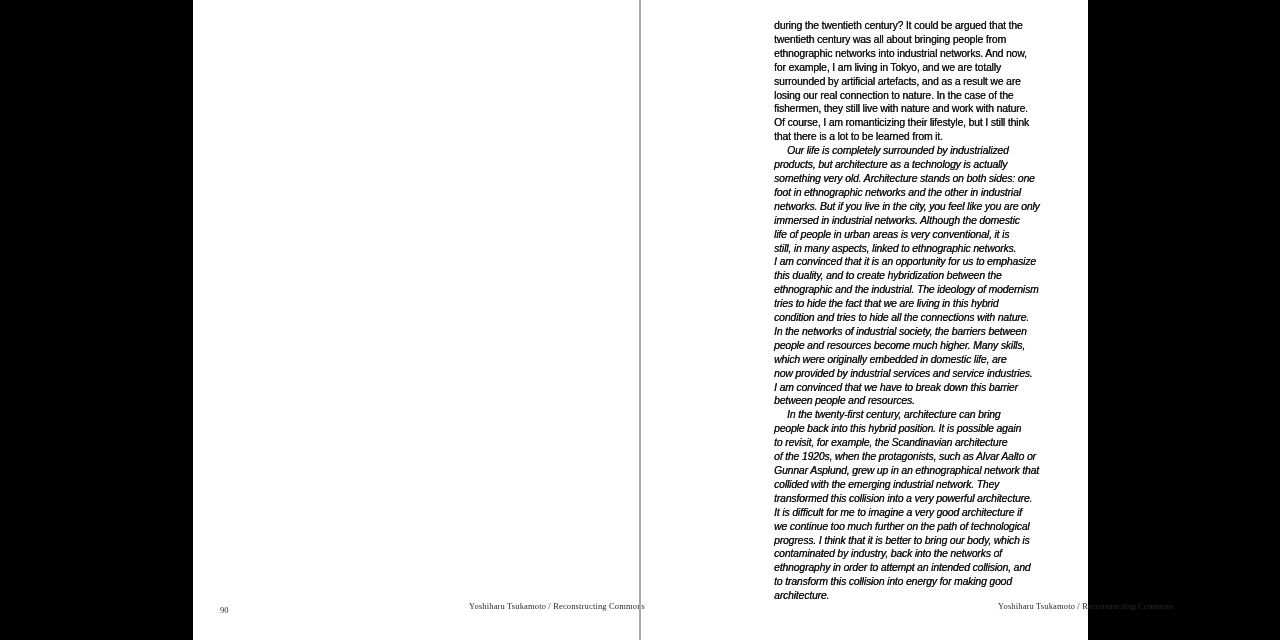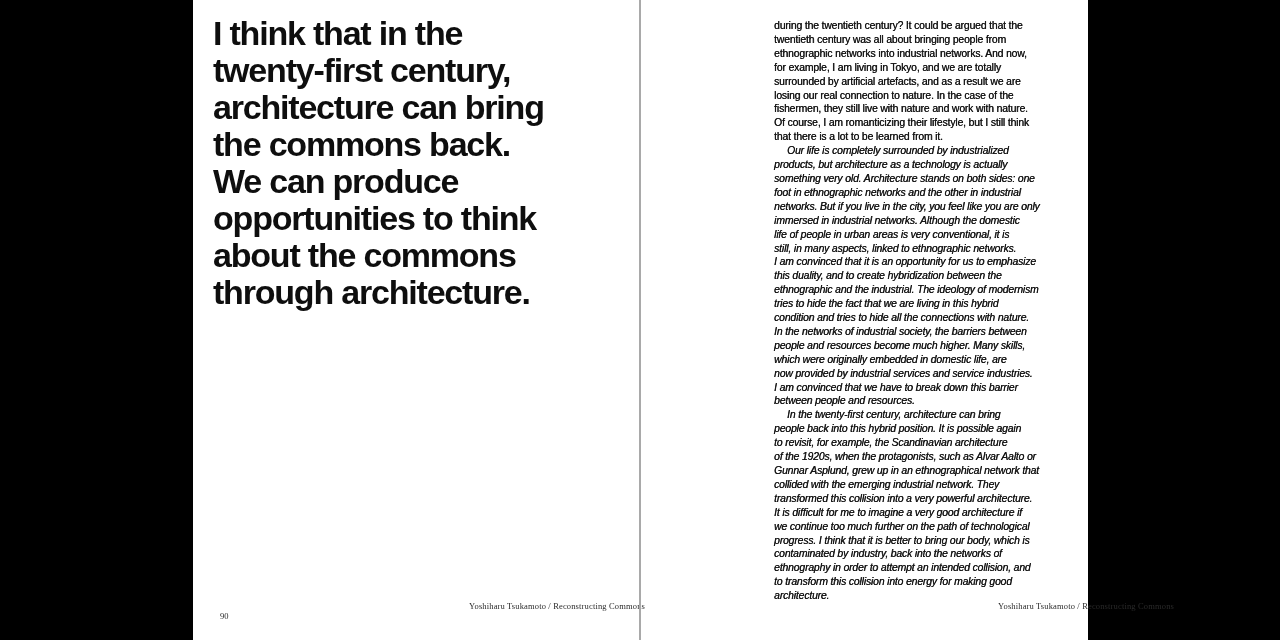--- a/index.html
+++ b/index.html
@@ -70,21 +70,21 @@
     left: 0;
     right: 0;
     top: 601px;
     height: 14px;
     font-family: "Liberation Serif", serif;
     font-size: 8.5px;
     color: #2a2a2a;
   }
   .pagenum {
     position: absolute;
-    top: 10px;
+    top: 4px;
     padding-left: 6px;
   }
   .page.left  .pagenum { left: 21px; }
   .page.right .pagenum { left: 37px; margin-top: 48px; }
   .running {
     position: absolute;
     left: 0;
     right: 0;
     top: 0;
     text-align: right;
@@ -92,28 +92,20 @@
   }
   .page.left  .running { transform: translateX(6px); }
   .page.right .running { transform: translateX(10px); }
 </style>
 </head>
 <body>
 
 <div class="spread">
 
   <section class="page left">
-    <h1 class="quote">I think that in the
-twenty-first century,
-architecture can bring
-the commons back.
-We can produce
-opportunities to think
-about the commons
-through architecture.</h1>
     <footer class="pagefooter">
       <span class="pagenum">90</span>
       <div class="running">Yoshiharu Tsukamoto / Reconstructing Commons</div>
     </footer>
   </section>
 
   <div class="gutter"></div>
 
   <section class="page right">
     <div class="bodytext">

